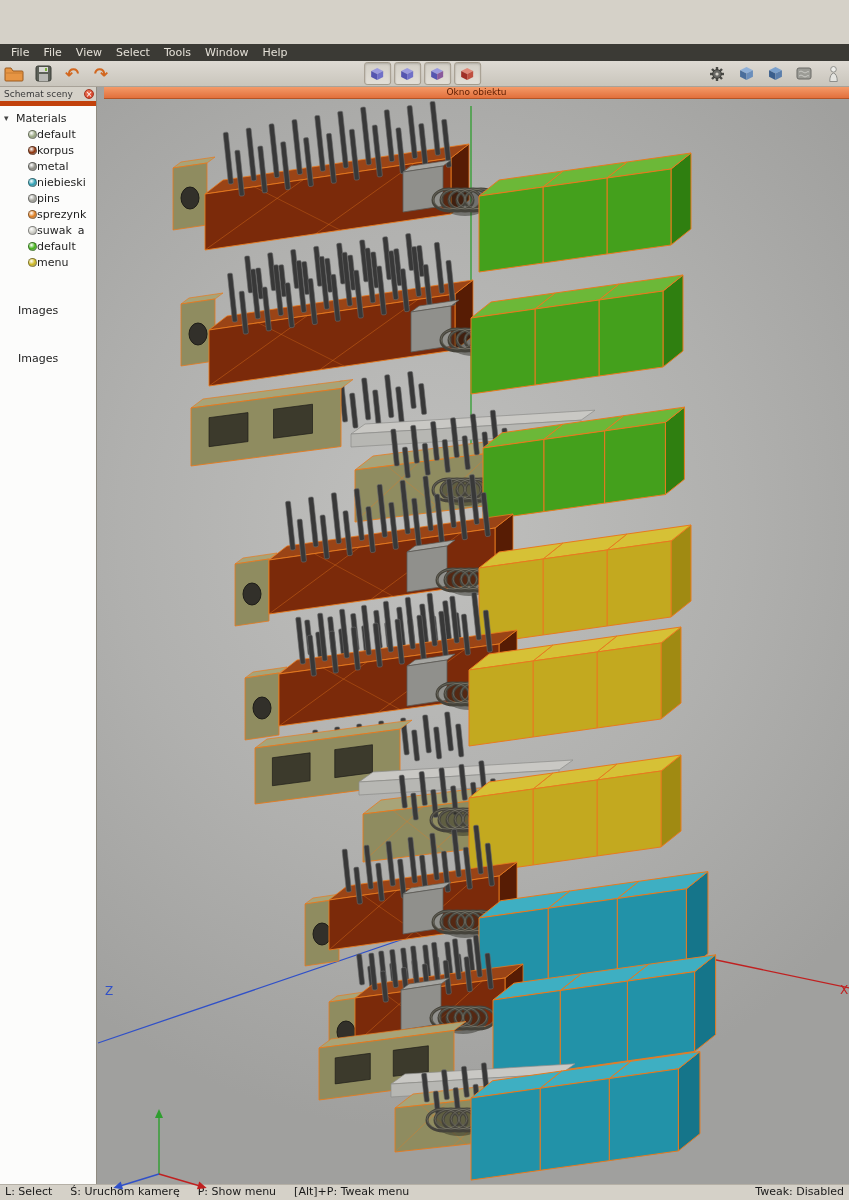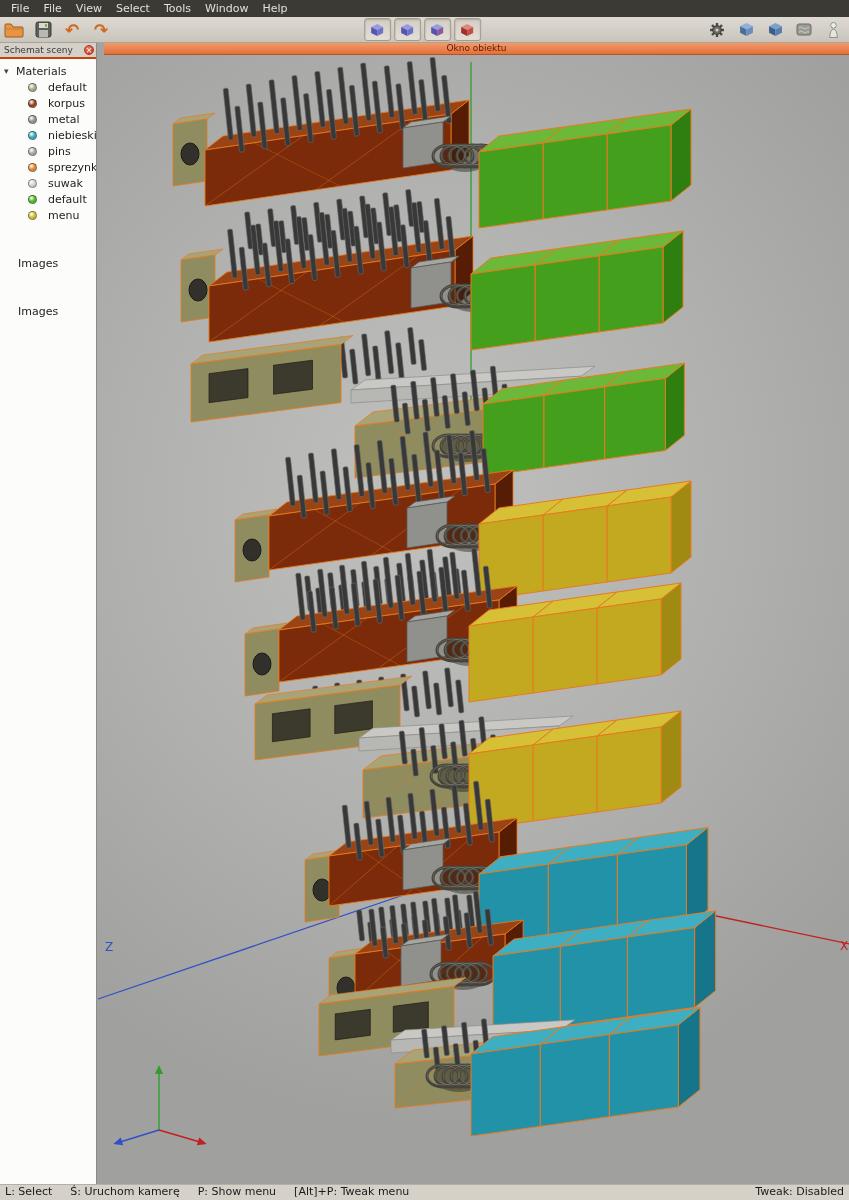--- a/index.html
+++ b/index.html
@@ -4,48 +4,48 @@
 <style>
   html,body{margin:0;padding:0;}
   body{
     width:849px;height:1200px;overflow:hidden;position:relative;
     background:#d5d1c8;font-family:"DejaVu Sans",sans-serif;
     -webkit-font-smoothing:antialiased;
   }
   .app{width:100%;height:100%;display:flex;flex-direction:column;}
 
   
-  .menubar{height:17px;background:#3b3a35;display:flex;align-items:center;padding-left:4px;flex:0 0 auto;}
+  .menubar{height:17px;background:#3b3a35;display:flex;align-items:center;padding-left:4px;flex:0 0 auto;margin-top:44px;}
   .menu-item{color:#e4e0d7;font-size:11px;padding:1px 7px;line-height:15px;cursor:default;}
 
   
   .toolbar{height:25px;border-bottom:1px solid #a8a298;background:linear-gradient(#dedad3,#c9c5bc);
     display:flex;align-items:center;padding:0 3px;flex:0 0 auto;position:relative;}
   .tb-group{display:flex;align-items:center;gap:7px;}
   .tb-center{position:absolute;left:50%;transform:translateX(-52%);display:flex;gap:3px;}
   .tb-right{margin-left:auto;display:flex;align-items:center;gap:7px;padding-right:2px;}
   .tb-icon{display:flex;align-items:center;justify-content:center;width:22px;height:20px;}
   .tb-glyph{font-size:17px;font-weight:bold;color:#d2671f;line-height:18px;}
   .tool-btn{width:25px;height:21px;border:1px solid #a39b8c;border-radius:3px;
     background:linear-gradient(#d2cec5,#e3dfd7);box-shadow:inset 0 1px 2px rgba(0,0,0,.18);
     display:flex;align-items:center;justify-content:center;}
 
   
   .main{flex:1;display:flex;min-height:0;}
 
   
   .sidebar{width:96px;flex:0 0 96px;display:flex;flex-direction:column;background:#fcfcfb;border-right:1px solid #8f8b81;}
-  .side-tab{height:14px;background:#d5d1c8;border-bottom:2px solid #c2410c;display:flex;align-items:center;padding:0 2px 0 4px;}
+  .side-tab{height:14px;background:#d5d1c8;border-bottom:5px solid #c2410c;display:flex;align-items:center;padding:0 2px 0 4px;}
   .side-tab-lbl{flex:1;font-size:9px;color:#3a3a3a;white-space:nowrap;overflow:hidden;}
   .close-btn{width:10px;height:10px;border-radius:50%;background:radial-gradient(circle at 35% 30%,#f07a5c,#d6452c 70%);
     border:1px solid #a53320;color:#fff;font-size:8px;line-height:9px;text-align:center;box-sizing:border-box;}
   .tree{flex:1;font-size:11px;padding-top:4px;color:#1d1d1d;overflow:hidden;}
   .trow{display:flex;align-items:center;height:16px;white-space:nowrap;}
   .trow.root{padding-left:4px;gap:3px;}
-  .trow.mat{padding-left:28px;gap:11px;}
+  .trow.mat{padding-left:28px;gap:0;}
   .trow.images{padding-left:18px;margin-top:32px;}
   .bold{font-weight:normal;}
   .expander{font-size:9px;color:#444;width:9px;}
   .dot{width:9px;height:9px;border-radius:50%;border:1px solid rgba(0,0,0,.35);box-sizing:border-box;flex:0 0 9px;}
   .suffix{margin-left:6px;color:#222;}
 
   
   .viewport{flex:1;position:relative;min-width:0;
     background:radial-gradient(ellipse 75% 55% at 44% 40%, #c0c0be 0%, #b0b0ae 55%, #a0a09e 100%);}
   .vp-title{position:absolute;top:0;left:7px;right:0;height:11px;

